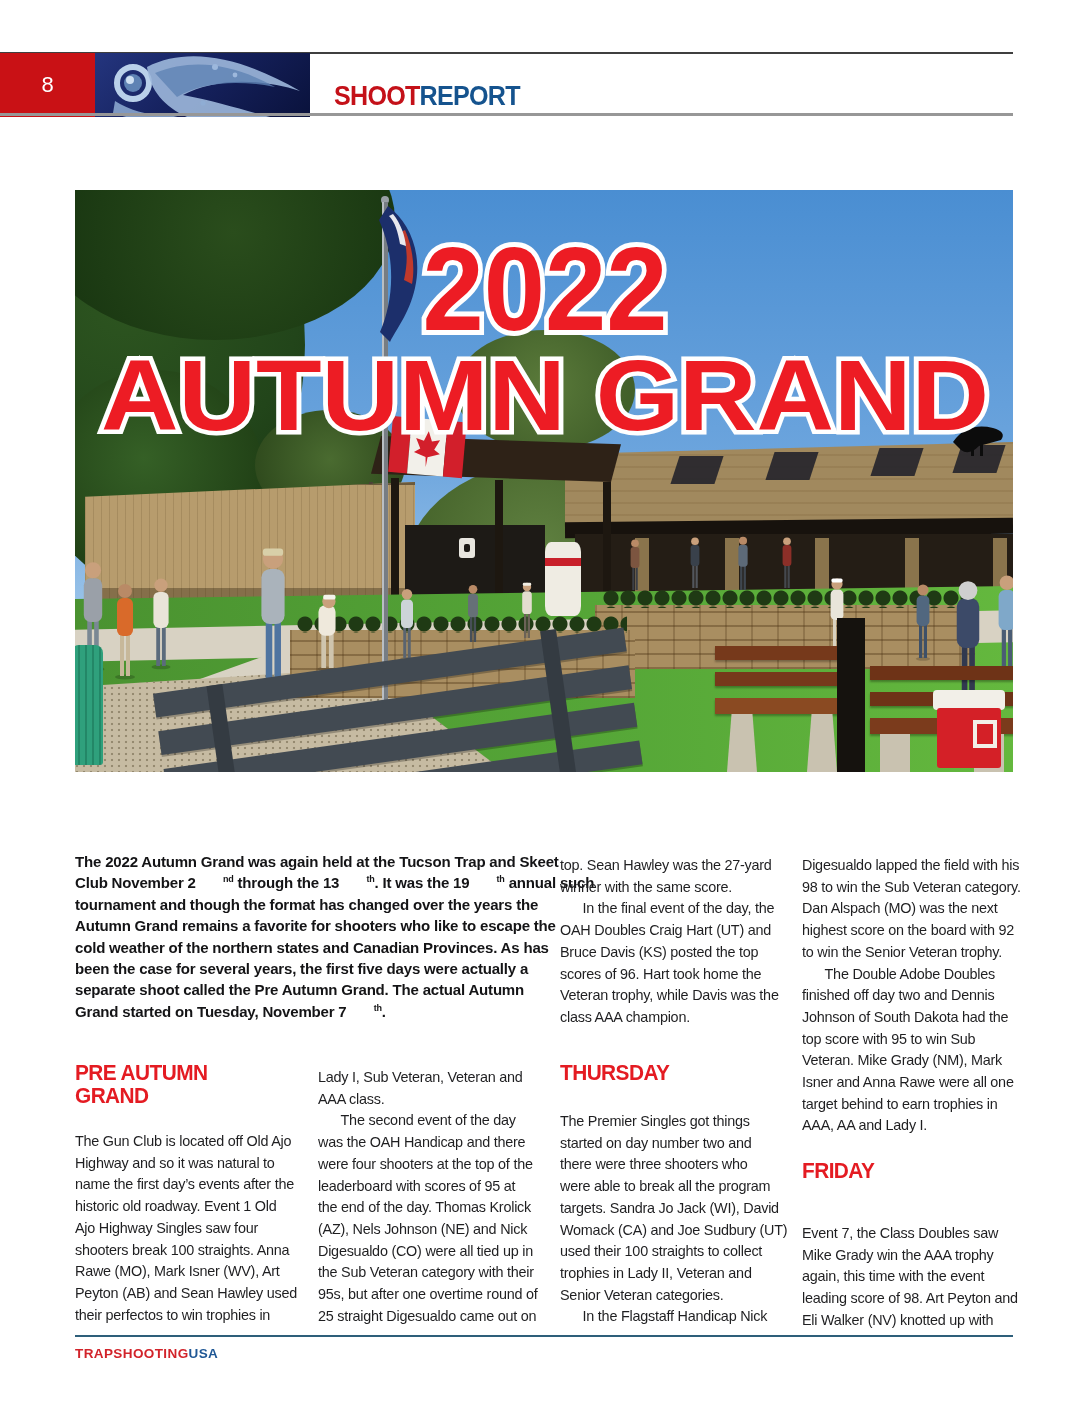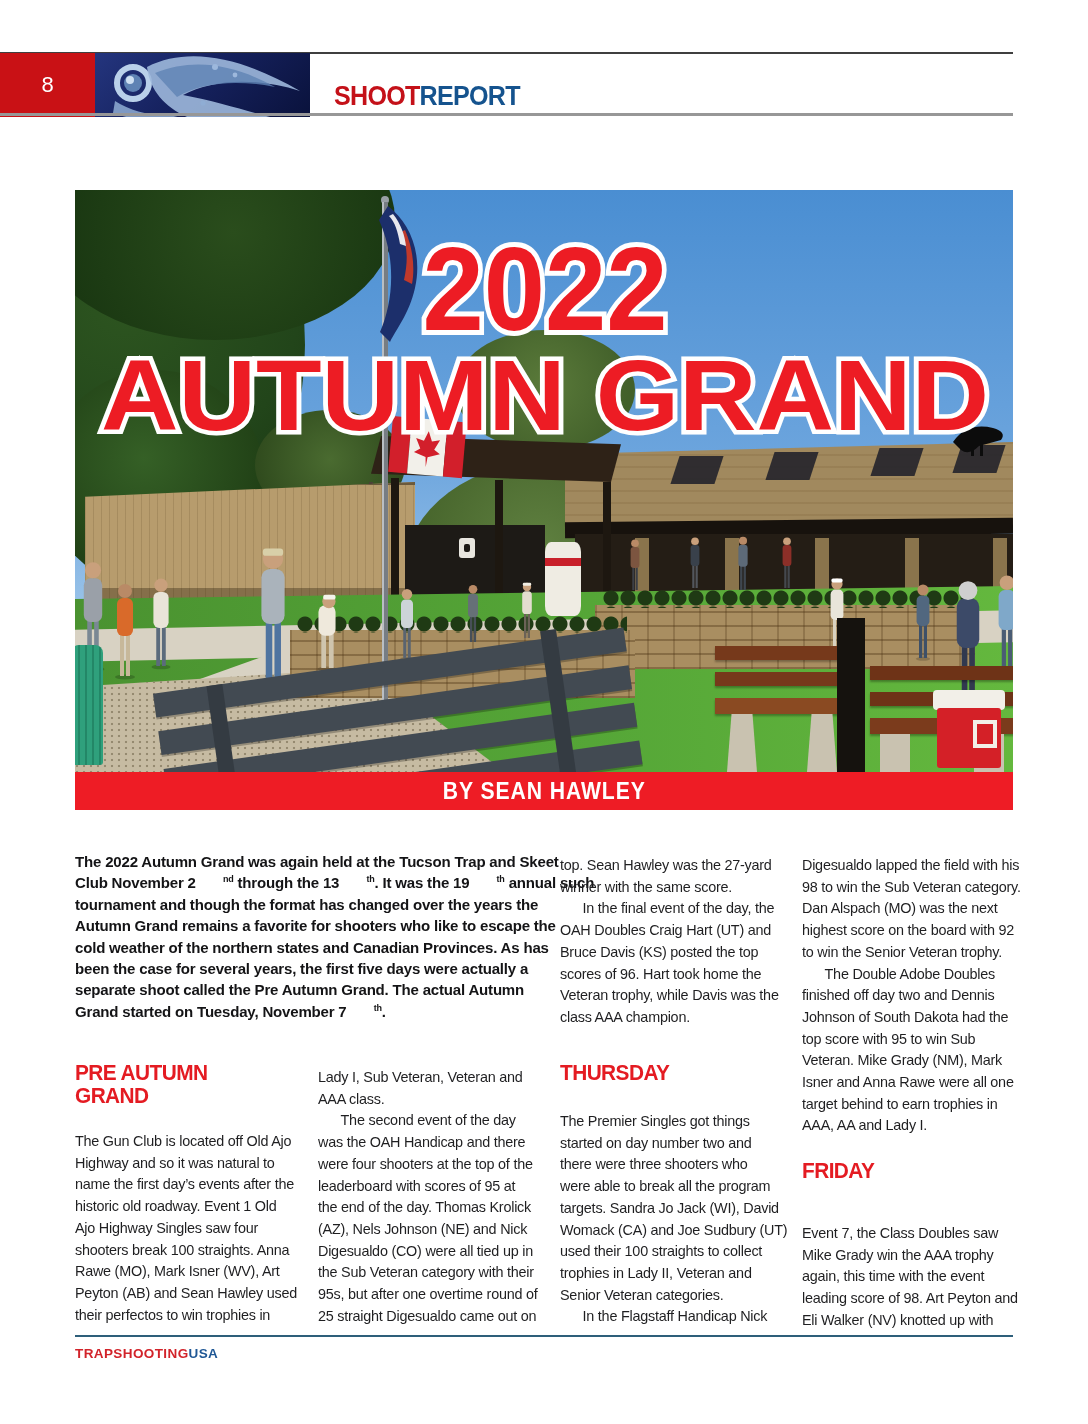--- a/index.html
+++ b/index.html
@@ -327,23 +327,20 @@
         <div class="leg" style="left:54px;top:18px;width:16px;height:150px;"></div>
         <div class="leg" style="left:392px;top:10px;width:16px;height:150px;"></div>
       </div>
 
       <svg class="abs title-svg" width="938" height="582" viewBox="0 0 938 582">
         <text x="470" y="140" text-anchor="middle" font-family="Liberation Sans, sans-serif" font-weight="bold" font-size="118" fill="#ed1c24" stroke="#ffffff" stroke-width="10" paint-order="stroke" textLength="245" lengthAdjust="spacingAndGlyphs">2022</text>
         <text x="470" y="240" text-anchor="middle" font-family="Liberation Sans, sans-serif" font-weight="bold" font-size="100" fill="#ed1c24" stroke="#ffffff" stroke-width="9" paint-order="stroke" textLength="888" lengthAdjust="spacingAndGlyphs">AUTUMN GRAND</text>
       </svg>
     </div>
 
-    <div class="byline-banner">
-      <span class="byline-text">BY SEAN HAWLEY</span>
-    </div>
   </div>
 
   <div class="abs intro-txt" style="left:75px;top:851px;"><span>The 2022 Autumn Grand was again held at the Tucson Trap and Skeet</span><br><span>Club November 2</span><sup>nd</sup><span> through the 13</span><sup>th</sup><span>. It was the 19</span><sup>th</sup><span> annual such</span><br><span>tournament and though the format has changed over the years the</span><br><span>Autumn Grand remains a favorite for shooters who like to escape the</span><br><span>cold weather of the northern states and Canadian Provinces. As has</span><br><span>been the case for several years, the first five days were actually a</span><br><span>separate shoot called the Pre Autumn Grand. The actual Autumn</span><br><span>Grand started on Tuesday, November 7</span><sup>th</sup><span>.</span></div>
 
   <div class="abs col-heading" style="left:75px;top:1062px;"><span>PRE AUTUMN</span><br><span>GRAND</span></div>
   <div class="abs body-txt" style="left:75px;top:1130px;"><span>The Gun Club is located off Old Ajo</span><br><span>Highway and so it was natural to</span><br><span>name the first day’s events after the</span><br><span>historic old roadway. Event 1 Old</span><br><span>Ajo Highway Singles saw four</span><br><span>shooters break 100 straights. Anna</span><br><span>Rawe (MO), Mark Isner (WV), Art</span><br><span>Peyton (AB) and Sean Hawley used</span><br><span>their perfectos to win trophies in</span></div>
 
   <div class="abs body-txt" style="left:318px;top:1066px;"><span>Lady I, Sub Veteran, Veteran and</span><br><span>AAA class.</span><br><span>&nbsp;&nbsp;&nbsp;&nbsp;&nbsp;&nbsp;The second event of the day</span><br><span>was the OAH Handicap and there</span><br><span>were four shooters at the top of the</span><br><span>leaderboard with scores of 95 at</span><br><span>the end of the day. Thomas Krolick</span><br><span>(AZ), Nels Johnson (NE) and Nick</span><br><span>Digesualdo (CO) were all tied up in</span><br><span>the Sub Veteran category with their</span><br><span>95s, but after one overtime round of</span><br><span>25 straight Digesualdo came out on</span></div>
 
   <div class="abs body-txt" style="left:560px;top:854px;"><span>top. Sean Hawley was the 27-yard</span><br><span>winner with the same score.</span><br><span>&nbsp;&nbsp;&nbsp;&nbsp;&nbsp;&nbsp;In the final event of the day, the</span><br><span>OAH Doubles Craig Hart (UT) and</span><br><span>Bruce Davis (KS) posted the top</span><br><span>scores of 96. Hart took home the</span><br><span>Veteran trophy, while Davis was the</span><br><span>class AAA champion.</span></div>

